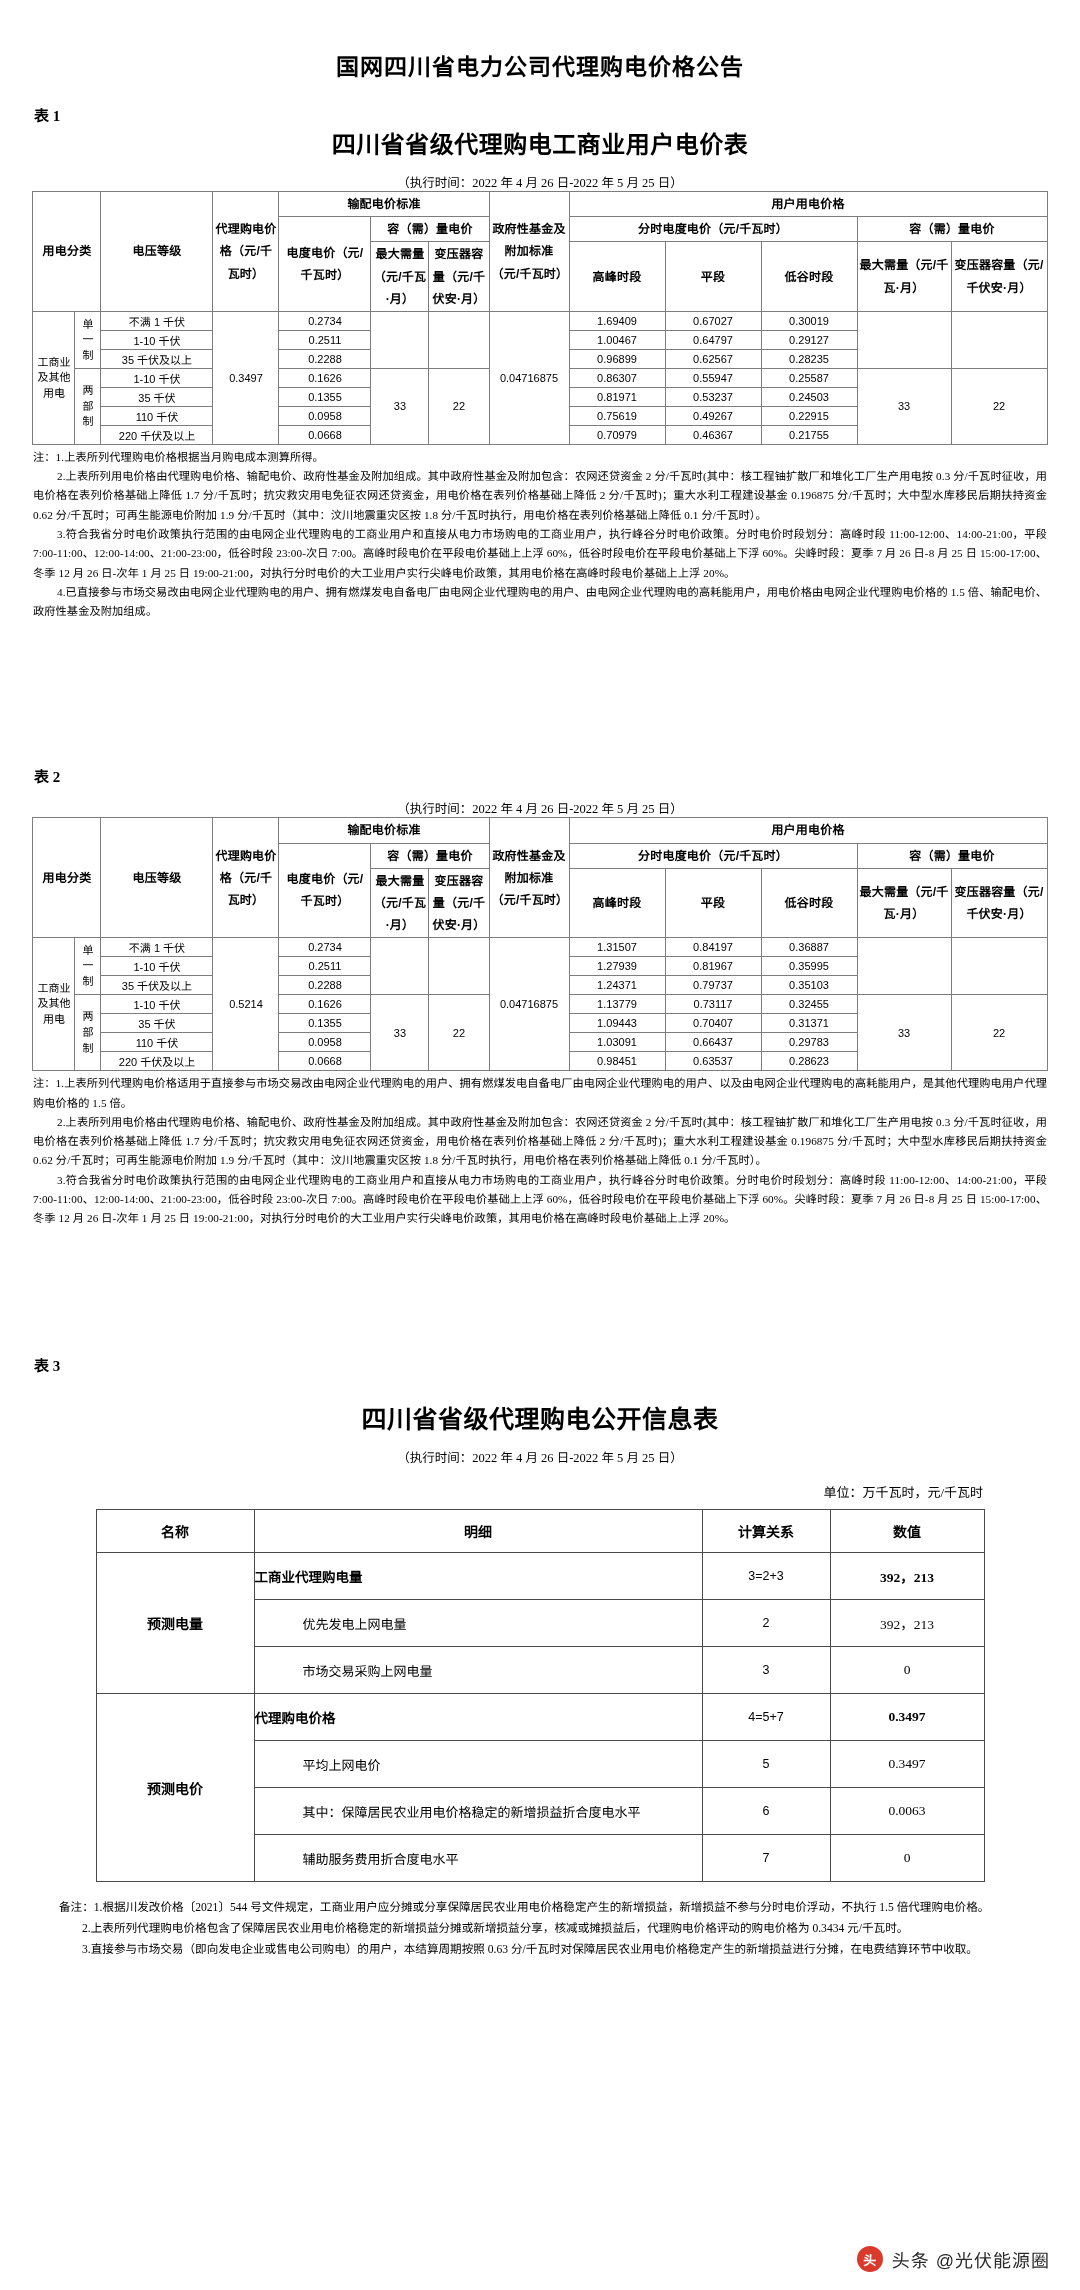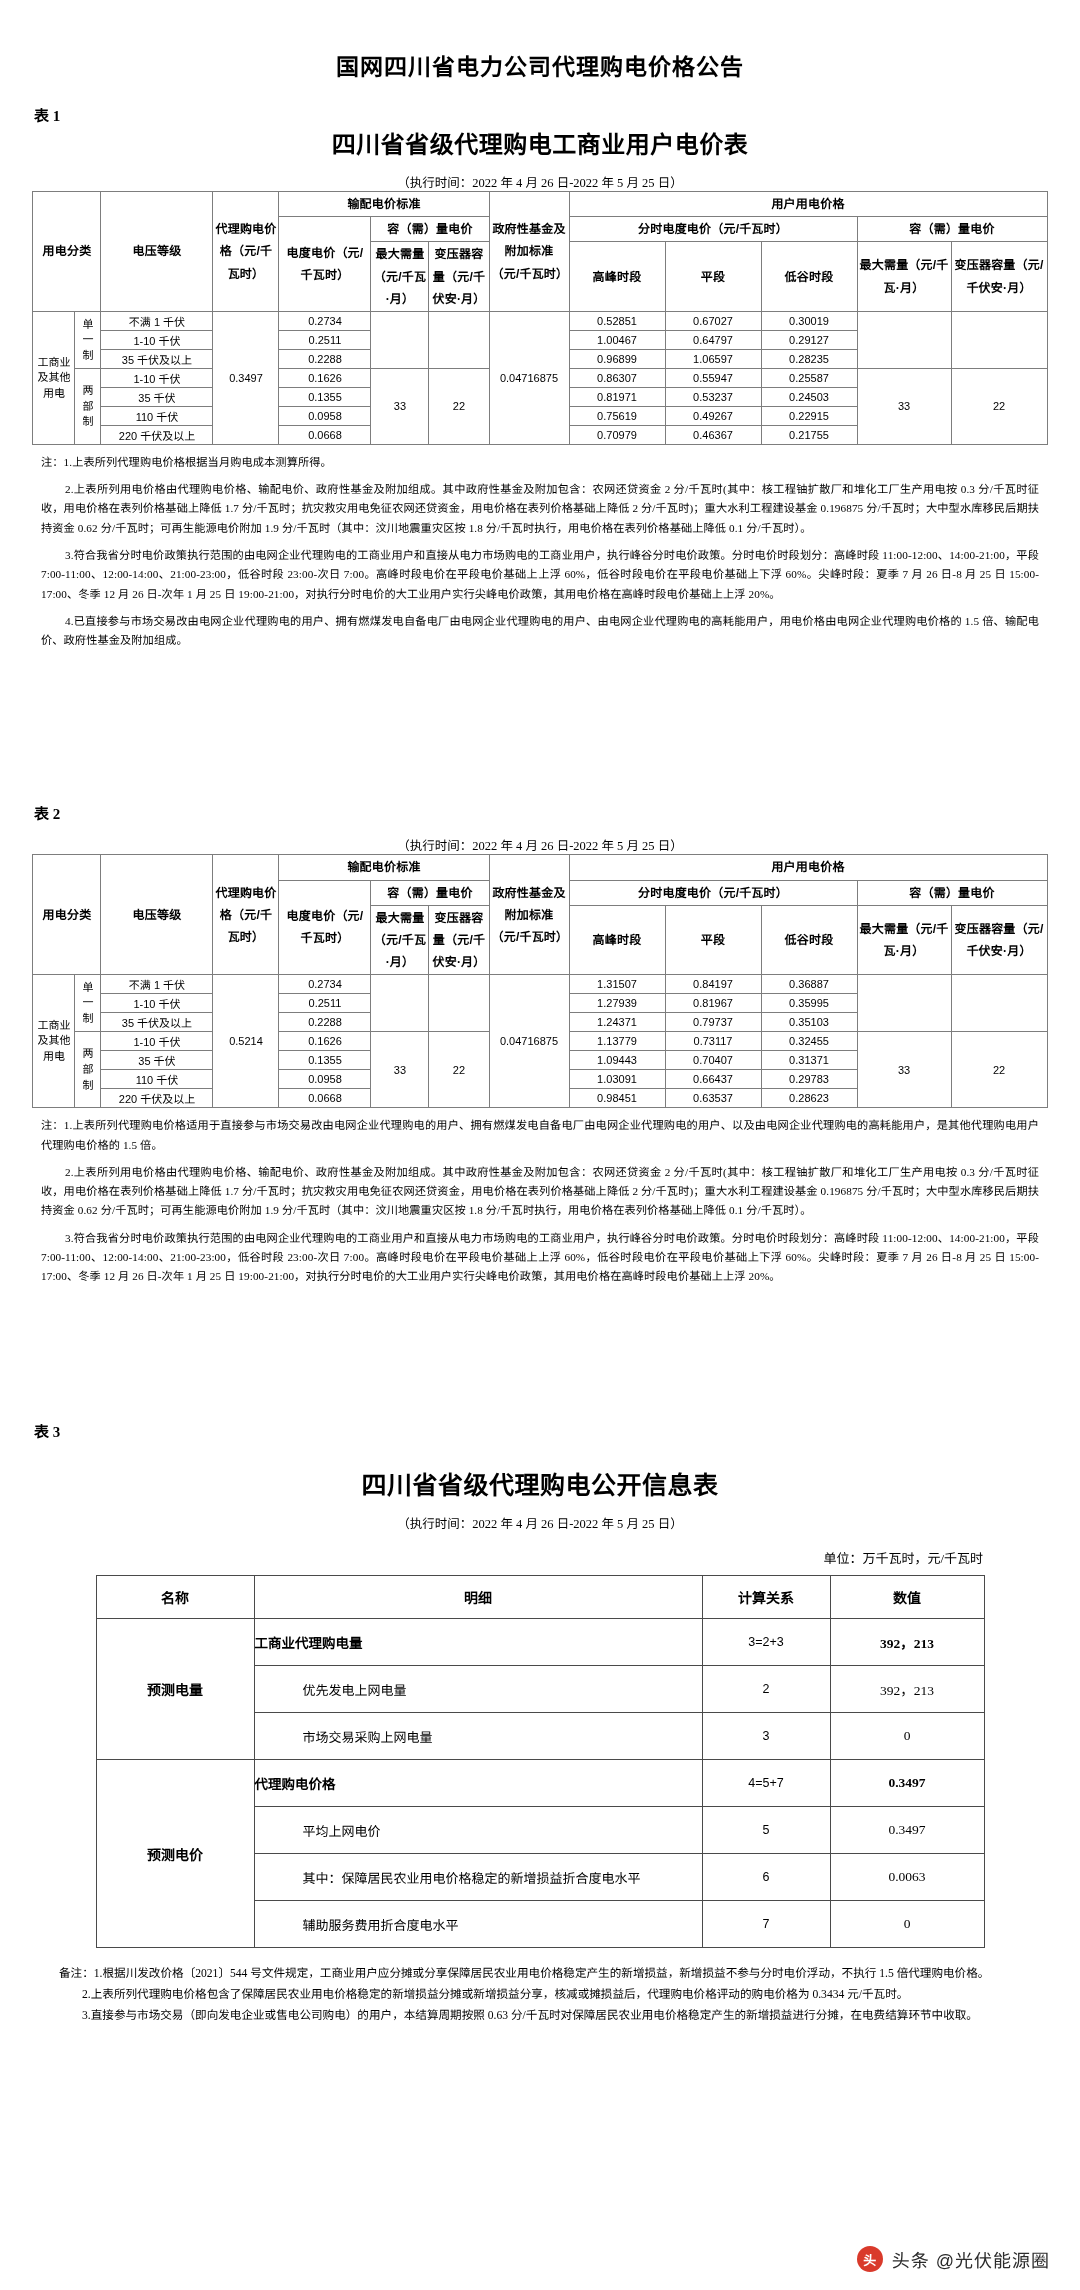--- a/index.html
+++ b/index.html
@@ -82,21 +82,21 @@
 
   
   .notes{
     width:1014px;
     margin:3px auto 0 auto;
     font-size:11.2px;
     line-height:1.72;
     text-align:justify;
     letter-spacing:.1px;
   }
-  .notes p{margin:8px; text-indent:0;}
+  .notes p{margin:0; text-indent:0;}
   .notes p.ind{text-indent:24px;}
 
   
   .t3wrap{width:1014px; margin:0 auto;}
   table.t3{
     border-collapse:collapse;
     margin:0 auto;
     width:888px;
     table-layout:fixed;
   }
@@ -212,38 +212,38 @@
     <tbody>
       <tr>
         <td class="vert" rowspan="7">工商业及其他用电</td>
         <td class="vert" rowspan="3">单一制</td>
         <td class="cn">不满 1 千伏</td>
         <td class="num" rowspan="7">0.3497</td>
         <td class="num">0.2734</td>
         <td rowspan="3"></td>
         <td rowspan="3"></td>
         <td class="num" rowspan="7">0.04716875</td>
-        <td class="num">0.52851</td>
+        <td class="num">1.69409</td>
         <td class="num">0.67027</td>
         <td class="num">0.30019</td>
         <td rowspan="3"></td>
         <td rowspan="3"></td>
       </tr>
       <tr>
         <td class="cn">1-10 千伏</td>
         <td class="num">0.2511</td>
         <td class="num">1.00467</td>
         <td class="num">0.64797</td>
         <td class="num">0.29127</td>
       </tr>
       <tr>
         <td class="cn">35 千伏及以上</td>
         <td class="num">0.2288</td>
         <td class="num">0.96899</td>
-        <td class="num">1.06597</td>
+        <td class="num">0.62567</td>
         <td class="num">0.28235</td>
       </tr>
       <tr>
         <td class="vert" rowspan="4">两部制</td>
         <td class="cn">1-10 千伏</td>
         <td class="num">0.1626</td>
         <td class="num" rowspan="4">33</td>
         <td class="num" rowspan="4">22</td>
         <td class="num">0.86307</td>
         <td class="num">0.55947</td>

